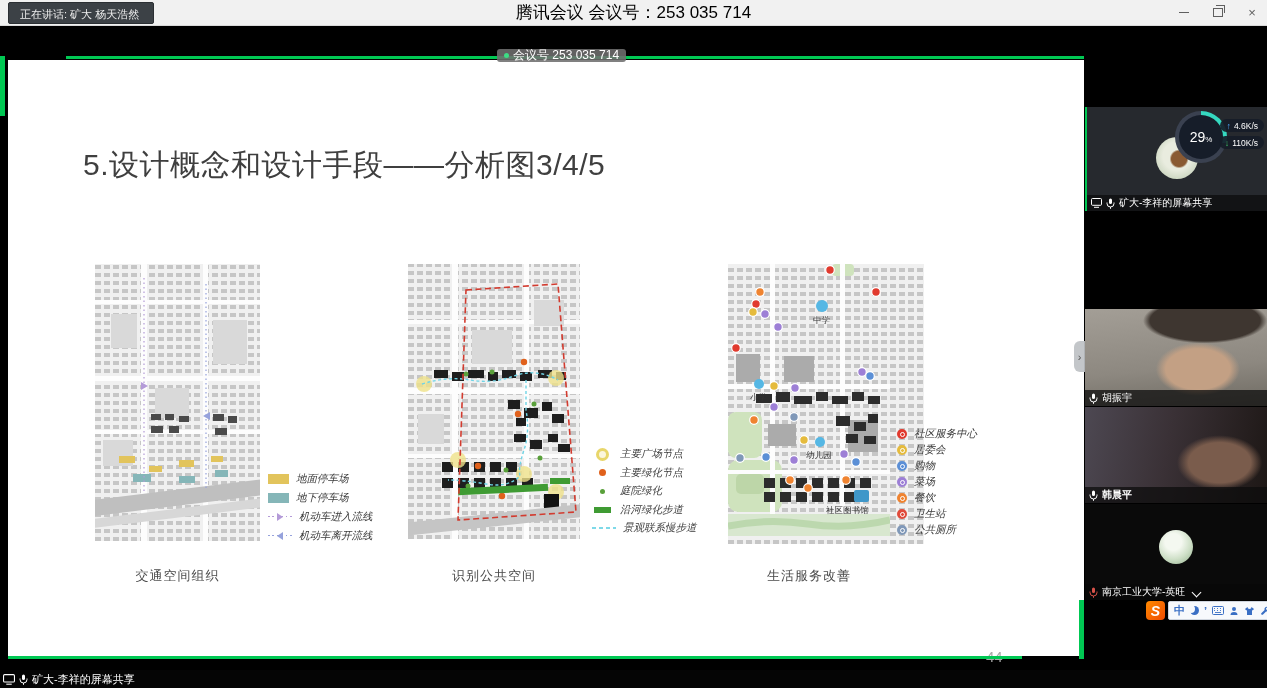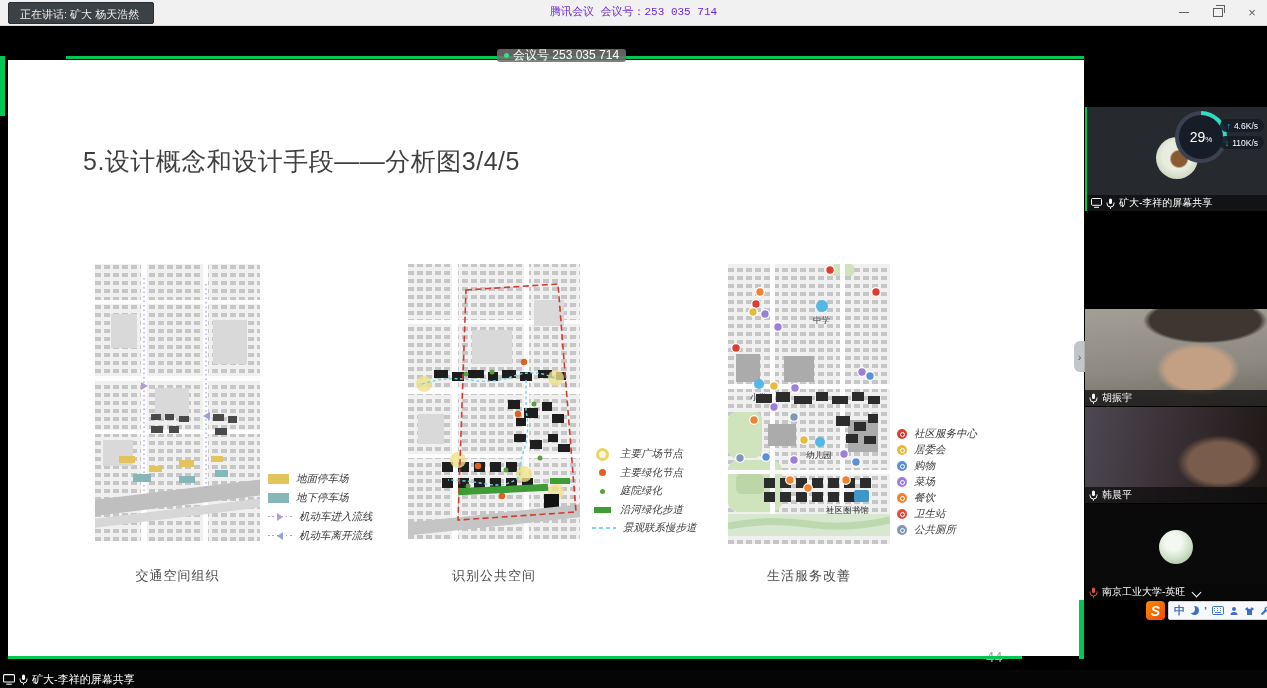--- a/index.html
+++ b/index.html
@@ -1,35 +1,35 @@
 <!DOCTYPE html>
 <html style="--accent-green: #00c853; --host-badge: #e68a38; --stat-up: #4aa3f0; --stat-down: #41c36a; --stat-arc: #35d8c0;"><head>
 <meta charset="utf-8">
 <style>
   html,body{margin:0;padding:0;background:#222;}
   #screen{position:relative;width:1267px;height:688px;background:#020202;overflow:hidden;
           font-family:"Liberation Sans","DejaVu Sans",sans-serif;-webkit-font-smoothing:antialiased;}
   
   .titlebar{position:absolute;left:0;top:0;width:100%;height:26px;background:#f1f1f1;border-bottom:1px solid #d9d9d9;box-sizing:border-box;}
-  .titlebar .title{text-align:center;line-height:25px;font-size:11px;color:#6d28d9;font-family:Liberation Mono, monospace;}
+  .titlebar .title{text-align:center;line-height:25px;font-size:17px;color:#000000;}
   .win-controls{position:absolute;right:8px;top:0;height:25px;display:flex;align-items:center;gap:20px;}
   .wc{color:#5f5f5f;font-size:13px;line-height:25px;cursor:default;display:flex;align-items:center;justify-content:center;width:14px;height:25px;}
   .wc-min-line{display:block;width:10px;height:0;border-bottom:1.5px solid #5f5f5f;}
   .wc-restore-box{display:block;width:8px;height:7px;border:1.2px solid #5f5f5f;position:relative;background:#f1f1f1;}
   .wc-restore-box:before{content:"";position:absolute;left:2px;top:-4px;width:8px;height:7px;border:1.2px solid #5f5f5f;border-bottom:none;border-left:none;}
   .speak-tip{position:absolute;left:8px;top:2px;height:22px;background:#3c4146;border:1px solid #2b2f33;border-radius:2px;
              color:#ededed;font-size:11px;line-height:22px;padding:0 14px 0 11px;box-sizing:border-box;white-space:nowrap;}
   
   .share-region{position:absolute;left:0;top:26px;width:1085px;height:644px;background:#000;}
   .slide{position:absolute;left:8px;top:34px;width:1076px;height:596px;background:#ffffff;}
   .gline{position:absolute;background:var(--accent-green,#00c853);}
   .badge-meet{position:absolute;left:497px;top:23px;height:13px;background:rgba(110,110,110,.88);border-radius:3px;
               display:flex;align-items:center;gap:4px;padding:0 7px;color:#fff;font-size:12px;}
   .badge-meet .dot{width:5px;height:5px;border-radius:50%;background:#3ddc84;}
-  .slide-title{position:absolute;left:75px;top:85px;font-size:25px;color:#3f3f3f;letter-spacing:.5px;}
+  .slide-title{position:absolute;left:75px;top:85px;font-size:30px;color:#3f3f3f;letter-spacing:.5px;}
   .page-num{position:absolute;left:978px;top:588px;font-size:15px;color:#a9a9a9;}
   
   .map{position:absolute;background-color:#f0f0f0;
        background-image:repeating-linear-gradient(90deg,rgba(240,240,240,0) 0 6px,#f0f0f0 6px 9px),
                         repeating-linear-gradient(0deg,#c6c6c6 0 4px,#f0f0f0 4px 8px);}
   .map svg{position:absolute;left:0;top:0;}
   .map-caption{position:absolute;font-size:13px;color:#4a4a4a;text-align:center;letter-spacing:1px;}
   .map-anno{position:absolute;font-size:8.5px;color:#333;white-space:nowrap;}
   
   .legend{position:absolute;}
@@ -65,21 +65,21 @@
   .collapse-handle{position:absolute;left:-11px;top:315px;width:11px;height:31px;background:rgba(190,193,196,.92);border-radius:6px 0 0 6px;
                    display:flex;align-items:center;justify-content:center;color:#555;font-size:11px;}
   
   .cam2{background:linear-gradient(155deg,#77857a 0%,#93a094 38%,#b3bcae 75%,#c5cabb 100%);}
   .cam3{background:
     radial-gradient(ellipse 42% 50% at 62% 62%,#c3a084 0 42%,rgba(195,160,132,0) 55%),
     radial-gradient(ellipse 55% 38% at 66% 12%,#3e3630 0 55%,rgba(62,54,48,0) 62%),
     linear-gradient(175deg,#a39e96 0%,#8d8880 60%,#6e6a62 100%);}
   .cam4{background:
     radial-gradient(ellipse 45% 55% at 74% 58%,#7a5c4c 0 38%,rgba(122,92,76,0) 52%),
-    linear-gradient(100deg,#4d4852 0%,#3a3136 45%,#1d1715 100%);}
+    linear-gradient(100deg,#4d4852 0%,#3a3136 45%,#1d1715 100%); font-weight: bold;}
   .tile5-avatar{background:radial-gradient(circle at 42% 35%,#f4f8f0 0 28%,#cfe0c8 58%,#8fae88 100%);}
   .tile1-avatar{background:
     radial-gradient(circle at 55% 52%,#8a5a32 0 24%,rgba(138,90,50,0) 30%),
     radial-gradient(circle at 50% 45%,#e9ecdf 0 45%,#cdd7c2 75%,#b7c4ab 100%);}
   
   .mico{flex:none;display:inline-flex;}
   
   .statusbar{position:absolute;left:0;top:670px;width:100%;height:18px;background:#050505;display:flex;align-items:center;gap:4px;padding:0 3px;box-sizing:border-box;}
   .statusbar .vname{font-size:11px;}
   
@@ -230,21 +230,21 @@
               <circle cx="60" cy="222" r="2.5"></circle>
           </g>
           <rect x="50" y="222" width="90" height="7" fill="#3f9b33" transform="rotate(-3 95 225)"></rect>
           <rect x="142" y="214" width="20" height="6" fill="#3f9b33"></rect>
           <rect x="136" y="230" width="15" height="14" fill="#111"></rect>
           <rect x="-6" y="250" width="190" height="13" fill="#c5c5c5" transform="rotate(-6 80 256)"></rect>
           <polygon points="58,26 150,20 168,248 50,256" fill="none" stroke="#d23b2f" stroke-width="1.6" stroke-dasharray="6 3.5"></polygon>
         </svg>
       </div>
 
-      <div class="map" style="left:720px;top:204px;width:162px;height:280px;">
+      <div class="map" style="left:720px;top:204px;width:162px;height:280px;padding-left:34px;">
         <svg width="162" height="280" viewBox="0 0 162 280">
           <g fill="#cfe3bd">
             <rect x="0" y="148" width="34" height="46" rx="8"></rect>
               <rect x="0" y="196" width="54" height="52" rx="10"></rect>
               <rect x="104" y="0" width="22" height="12" rx="4"></rect>
           </g>
           <rect x="8" y="210" width="28" height="20" rx="5" fill="#bdd6a8"></rect>
           <rect x="0" y="250" width="162" height="22" fill="#d8e7cf"></rect>
           <path d="M0 262 q40 -8 80 -2 t82 -4" stroke="#bcd8ae" stroke-width="7" fill="none"></path>
           <g fill="#fdfdfd">

